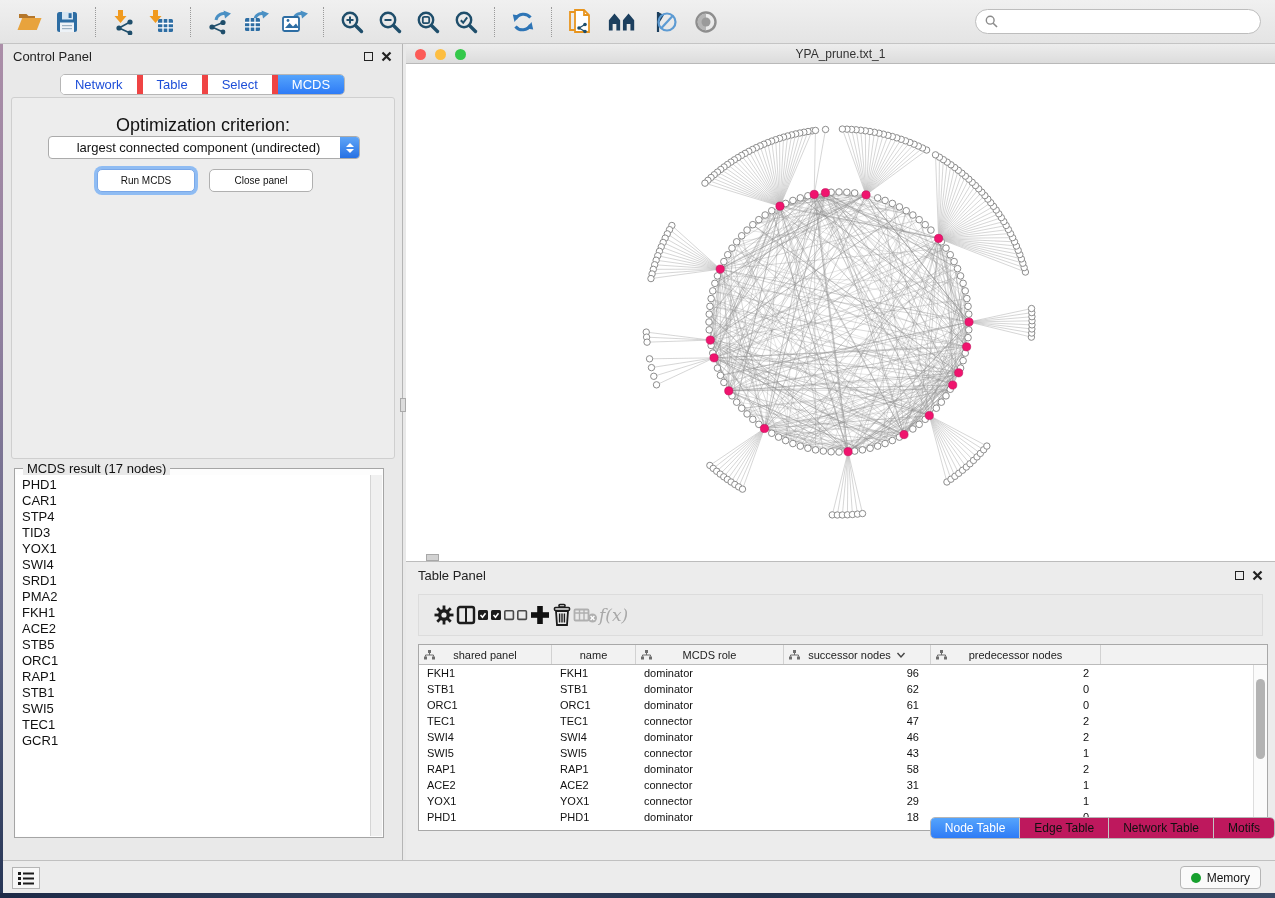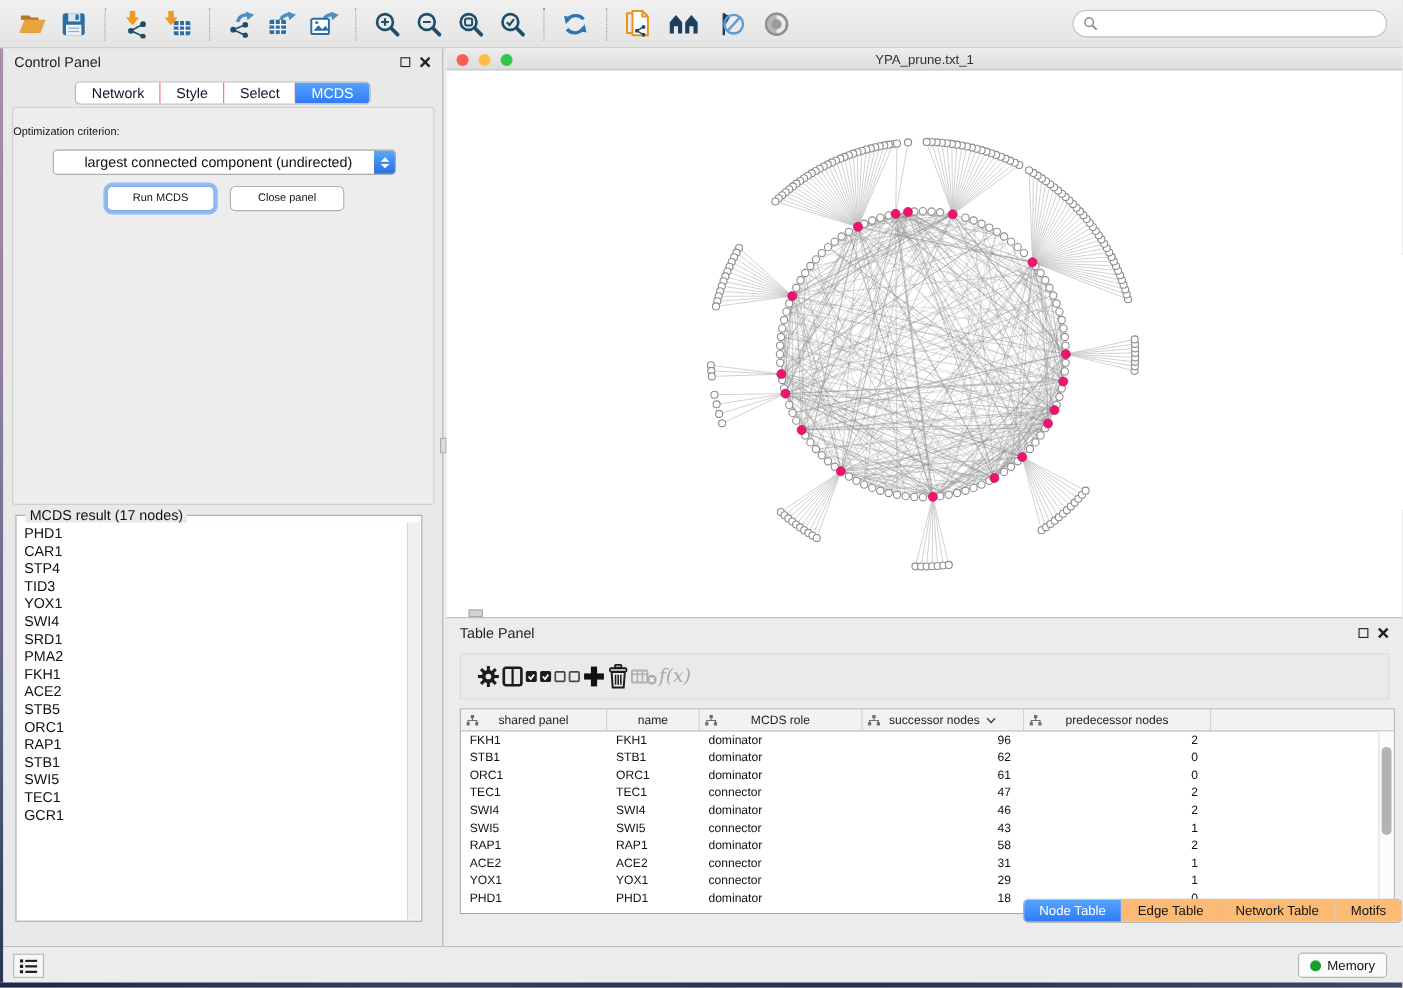--- a/index.html
+++ b/index.html
@@ -25,26 +25,26 @@
 
   
   .control-panel { position:absolute; left:3px; top:44px; width:400px; height:816px;
     background:#e9e9e9; border-right:1px solid #b5b5b5; }
   .panel-titlebar { height:24px; display:flex; align-items:center; padding:0 10px; }
   .panel-title { font-size:13px; color:#222; flex:1 1 auto; }
   .win-icons { display:flex; align-items:center; gap:8px; }
   .float-box { width:9px; height:9px; border:1.5px solid #222; display:inline-block; }
   .seg-wrap { position:absolute; left:0; top:30px; width:100%; display:flex; justify-content:center; }
   .seg { display:flex; border:1px solid #b6b6b6; border-radius:5px; overflow:hidden; background:#fff; height:21px; }
-  .seg-btn { font-size:13px; padding:2px 14px; background:#fff; color:#0f172a; border-right:1px solid #ef4444; display:flex; align-items:center; }
+  .seg-btn { font-size:13px; padding:2px 14px; background:#fff; color:#1d4ed8; border-right:6px solid #ef4444; display:flex; align-items:center; }
   .seg-btn:last-child { border-right:none; }
   .seg-btn.sel { background:linear-gradient(#55a4fc,#2e7bf6); color:#fff; }
   .cp-inner { position:absolute; left:8px; top:53px; width:384px; height:362px;
     background:#ededed; border:1px solid #cfcfcf; border-radius:3px; }
-  .opt-label { position:absolute; top:17px; width:100%; text-align:left; font-size:10px; color:#111; }
+  .opt-label { position:absolute; top:17px; width:100%; text-align:center; font-size:18px; color:#111; }
   .dropdown { position:absolute; left:36px; top:38px; width:312px; height:23px; background:#fff;
     border:1px solid #ababab; border-radius:4px; display:flex; align-items:center; }
   .dd-text { flex:1; text-align:center; font-size:13px; color:#111; padding-left:8px; }
   .dd-cap { width:19px; height:21px; margin:0; border-radius:0 3px 3px 0;
     background:linear-gradient(#5fa5f7,#2671e4); display:flex; flex-direction:column; align-items:center; justify-content:center; gap:2px; }
   .dd-up { width:0; height:0; border-left:4px solid transparent; border-right:4px solid transparent; border-bottom:4px solid #fff; }
   .dd-down { width:0; height:0; border-left:4px solid transparent; border-right:4px solid transparent; border-top:4px solid #fff; }
   .btn-row { position:absolute; left:0; top:71px; width:100%; }
   .push-btn { position:absolute; height:23px; background:#fff; border:1px solid #b0b0b0; border-radius:5px;
     font-size:10px; color:#111; display:flex; align-items:center; justify-content:center; }
@@ -84,21 +84,21 @@
   .gt-hcell .htree { position:absolute; left:5px; top:5px; }
   .gt-body { position:absolute; left:0; top:20px; right:14px; bottom:0; overflow:hidden; }
   .gt-row { display:flex; height:16px; }
   .gt-cell { font-size:11px; color:#111; line-height:16px; white-space:nowrap; overflow:hidden; }
   .gt-cell.txt { padding-left:8px; }
   .gt-cell.num { text-align:right; padding-right:12px; }
   .gt-scroll { position:absolute; right:0; top:20px; width:14px; bottom:0; background:#fbfbfb; border-left:1px solid #ddd; }
   .gt-thumb { position:absolute; left:2px; top:14px; width:9px; height:80px; background:#b3b3b3; border-radius:5px; }
   .bottom-tabs { position:absolute; left:0; top:255px; width:100%; display:flex; justify-content:flex-end; }
   .btab-group { display:flex; border:1px solid #b6b6b6; border-radius:5px; overflow:hidden; background:#fff; height:22px; }
-  .btab { font-size:12px; padding:3px 14px; background:#fdba74; color:#111; border-right:1px solid #c4c4c4; display:flex; align-items:center; }
+  .btab { font-size:12px; padding:3px 14px; background:#be185d; color:#111; border-right:1px solid #c4c4c4; display:flex; align-items:center; }
   .btab:last-child { border-right:none; }
   .btab.sel { background:linear-gradient(#55a4fc,#2e7bf6); color:#fff; }
 
   
   .status-bar { position:absolute; left:3px; top:860px; width:1272px; height:33px; background:#ececec; border-top:1px solid #c0c0c0; }
   .list-btn { position:absolute; left:9px; top:6px; width:28px; height:22px; background:#f7f7f7; border:1px solid #b5b5b5; display:flex; align-items:center; justify-content:center; }
   .memory-btn { position:absolute; right:14px; top:5px; height:23px; padding:0 10px; background:#fafafa; border:1px solid #b5b5b5; border-radius:4px; display:flex; align-items:center; gap:6px; }
   .mem-dot { width:10px; height:10px; border-radius:50%; background:#17a02e; }
   .memory-btn span.lbl { font-size:12px; color:#111; }
 </style>
@@ -256,21 +256,21 @@
     <span class="win-icons">
       <span class="float-box"></span>
       <svg width="11" height="11" viewBox="0 0 11 11">
           <path d="M1.5 1.5 L9.5 9.5 M9.5 1.5 L1.5 9.5" stroke="#222" stroke-width="2.2"></path>
         </svg>
     </span>
   </div>
   <div class="seg-wrap">
       <div class="seg" id="cp-tabs">
         <div class="seg-btn">Network</div>
-        <div class="seg-btn">Style</div>
+        <div class="seg-btn">Table</div>
         <div class="seg-btn">Select</div>
         <div class="seg-btn sel">MCDS</div>
       </div>
     </div>
 
   <div class="cp-inner">
     <div class="opt-label">Optimization criterion:</div>
     <div class="dropdown">
       <span class="dd-text">largest connected component (undirected)</span>
       <span class="dd-cap">

